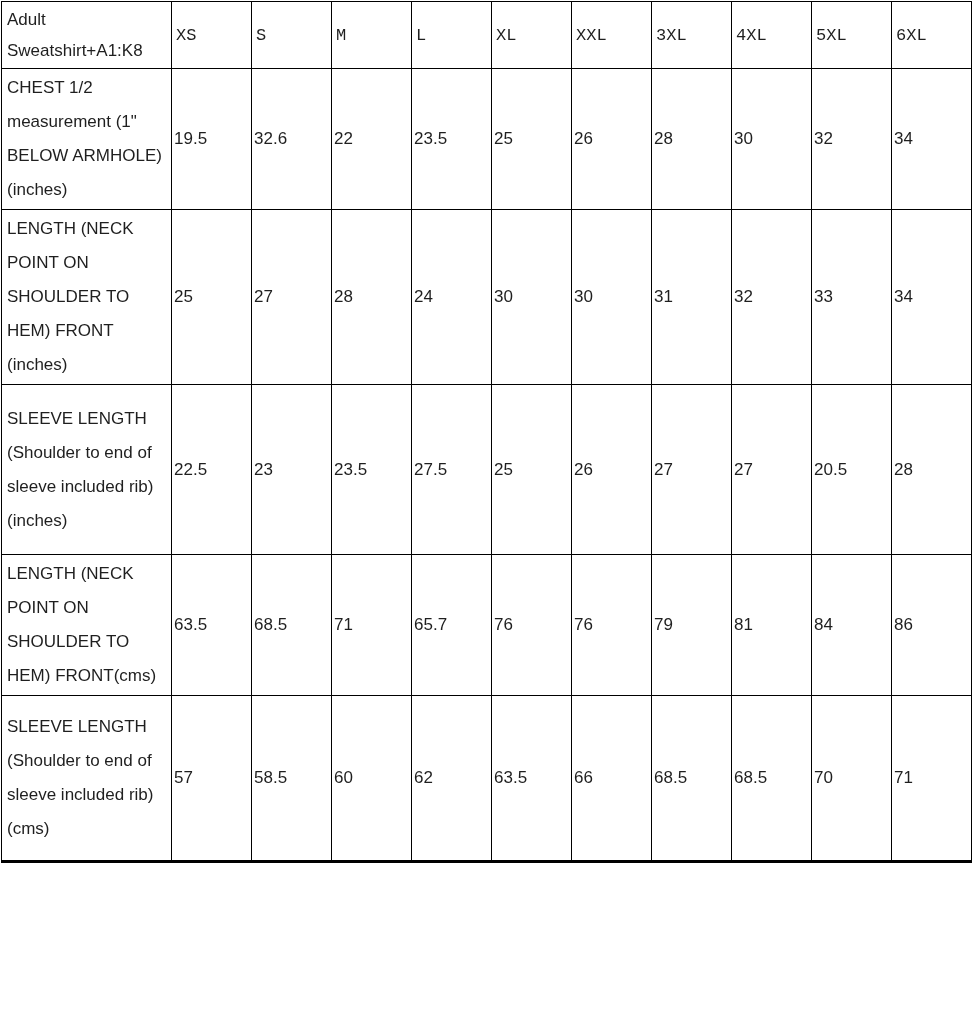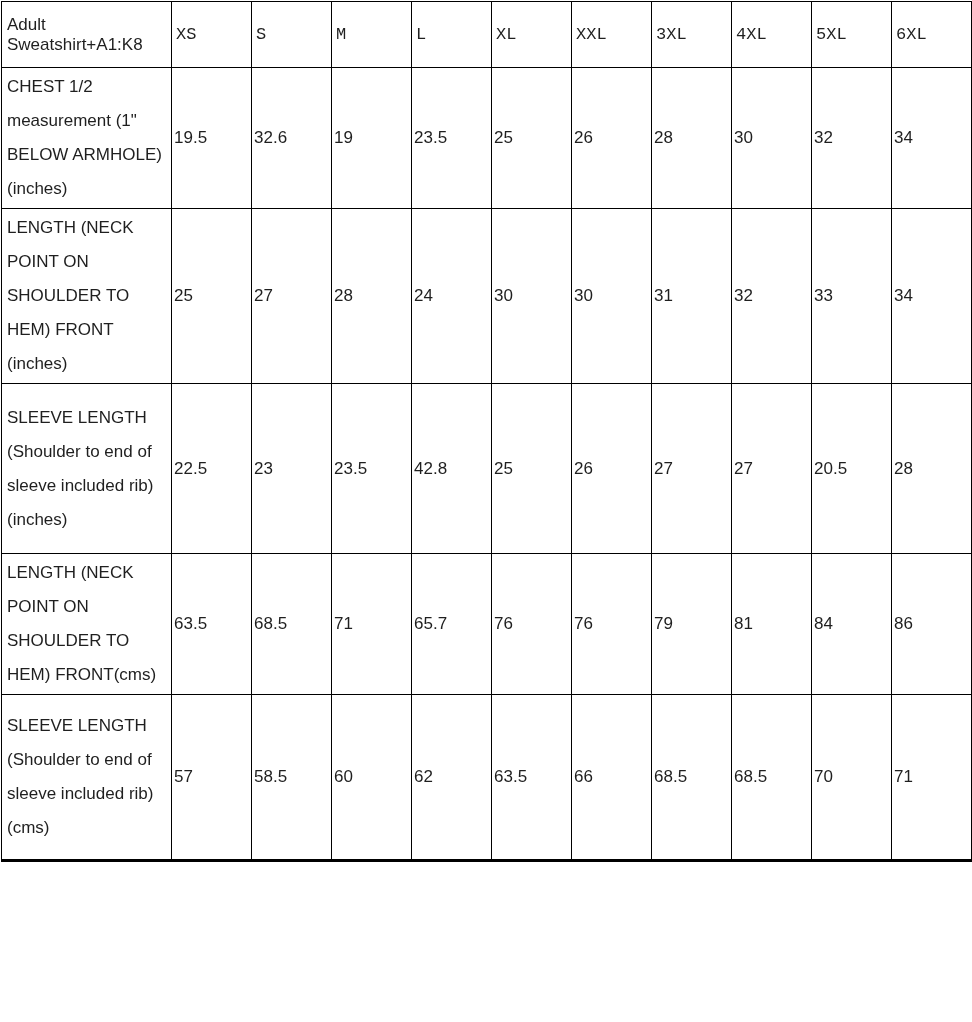--- a/index.html
+++ b/index.html
@@ -29,21 +29,21 @@
     font-weight: 400;
     font-size: 17px;
     background: #ffffff;
     overflow: hidden;
   }
   
   th.corner-cell {
     text-align: left;
     vertical-align: middle;
     padding: 2px 6px 2px 5px;
-    line-height: 20px;
+    line-height: 31px;
     font-size: 17px;
   }
   
   th.size-col {
     text-align: left;
     vertical-align: middle;
     padding: 2px 4px 2px 4px;
     font-size: 17px;
     font-family: Liberation Mono, monospace;
   }
@@ -94,21 +94,21 @@
           <th class="size-col">4XL</th>
           <th class="size-col">5XL</th>
           <th class="size-col">6XL</th>
         </tr>
       </thead>
     <tbody>
         <tr style="height: 136px;">
           <th class="row-label">CHEST 1/2 measurement (1" BELOW ARMHOLE) (inches)</th>
           <td class="value-cell">19.5</td>
           <td class="value-cell">32.6</td>
-          <td class="value-cell">19</td>
+          <td class="value-cell">22</td>
           <td class="value-cell">23.5</td>
           <td class="value-cell">25</td>
           <td class="value-cell">26</td>
           <td class="value-cell">28</td>
           <td class="value-cell">30</td>
           <td class="value-cell">32</td>
           <td class="value-cell">34</td>
         </tr>
         <tr style="height: 170px;">
           <th class="row-label">LENGTH (NECK POINT ON SHOULDER TO HEM) FRONT (inches)</th>
@@ -121,21 +121,21 @@
           <td class="value-cell">31</td>
           <td class="value-cell">32</td>
           <td class="value-cell">33</td>
           <td class="value-cell">34</td>
         </tr>
         <tr style="height: 170px;">
           <th class="row-label">SLEEVE LENGTH (Shoulder to end of sleeve included rib) (inches)</th>
           <td class="value-cell">22.5</td>
           <td class="value-cell">23</td>
           <td class="value-cell">23.5</td>
-          <td class="value-cell">42.8</td>
+          <td class="value-cell">27.5</td>
           <td class="value-cell">25</td>
           <td class="value-cell">26</td>
           <td class="value-cell">27</td>
           <td class="value-cell">27</td>
           <td class="value-cell">20.5</td>
           <td class="value-cell">28</td>
         </tr>
         <tr style="height: 119px;">
           <th class="row-label">LENGTH (NECK POINT ON SHOULDER TO HEM) FRONT(cms)</th>
           <td class="value-cell">63.5</td>

